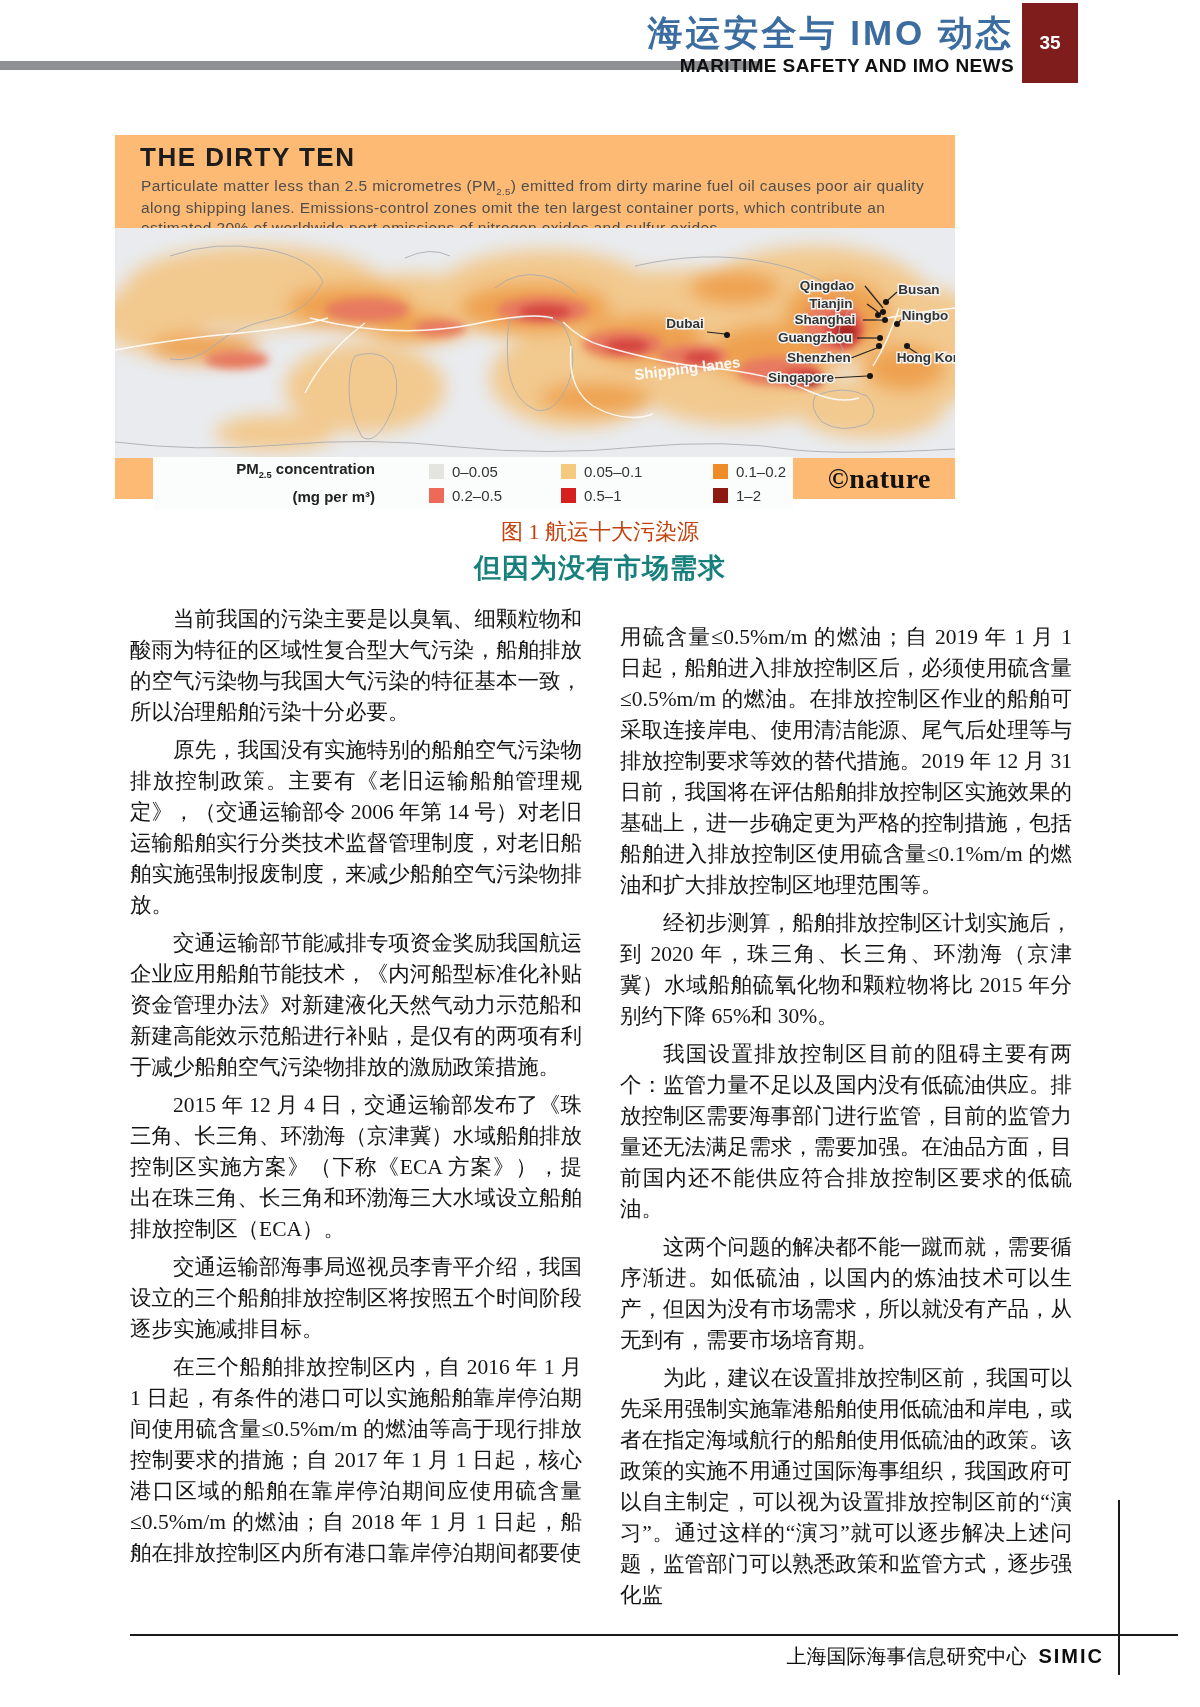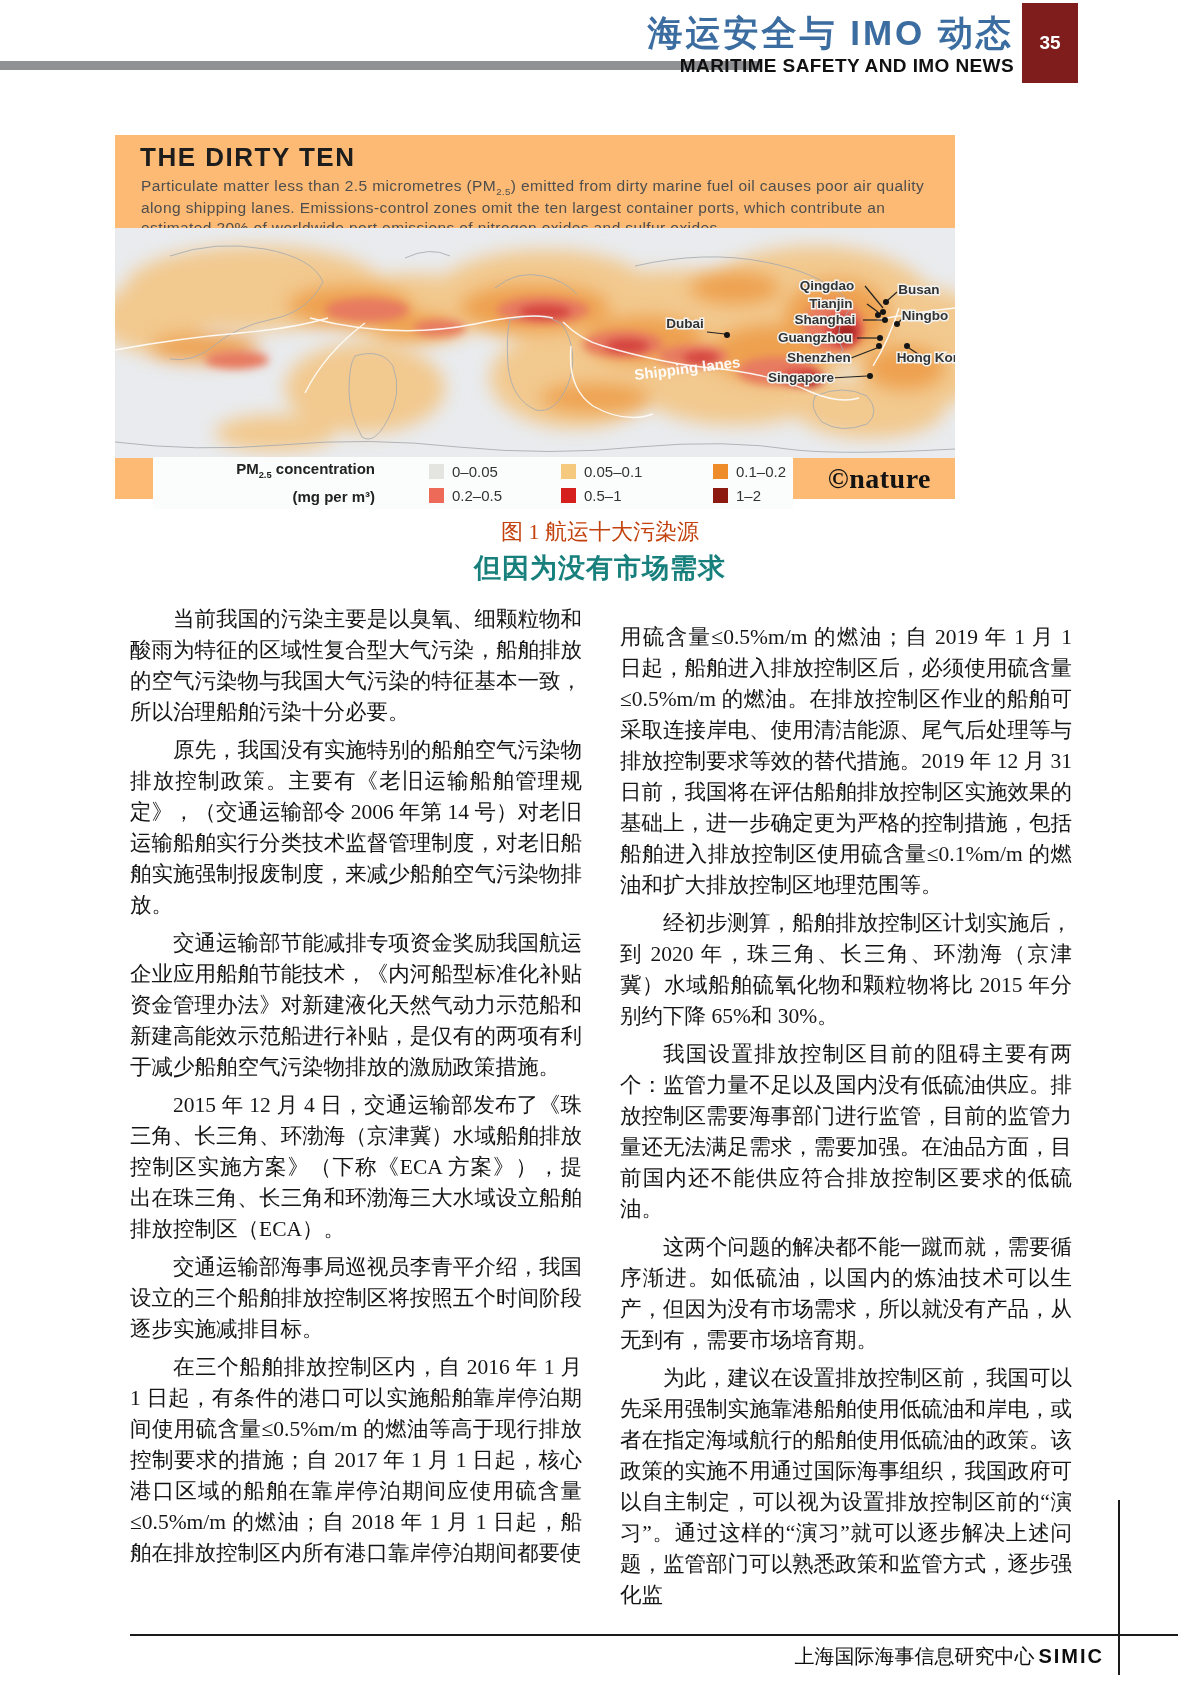--- a/index.html
+++ b/index.html
@@ -48,21 +48,21 @@
           font-size:21.5px;line-height:31px;color:#151515;text-align:justify;}
   .col-left{left:130px;}
   .col-right{left:620px;margin-top:18px;}
   .para{margin:0 0 7px 0;text-indent:2em;}
   .para.no-indent{text-indent:0;}
 
   
   .footer-line{position:absolute;left:130px;top:1634px;width:1048px;height:2px;background:#1a1a1a;}
   .footer-vline{position:absolute;left:1118px;top:1500px;width:2px;height:175px;background:#1a1a1a;}
   .footer-text{position:absolute;top:1643px;right:96px;font-size:20px;color:#0d0d0d;white-space:nowrap;}
-  .footer-text .simic{margin-left:4px;letter-spacing:2px;font-weight:bold;}
+  .footer-text .simic{margin-left:12px;letter-spacing:2px;font-weight:bold;}
 </style>
 </head>
 <body>
 
 <div class="page">
 
   <div class="hdr-bar"></div>
   <div class="hdr-zh">海运安全与 IMO 动态</div>
   <div class="hdr-en">MARITIME SAFETY AND IMO NEWS</div>
   <div class="hdr-page">35</div>

